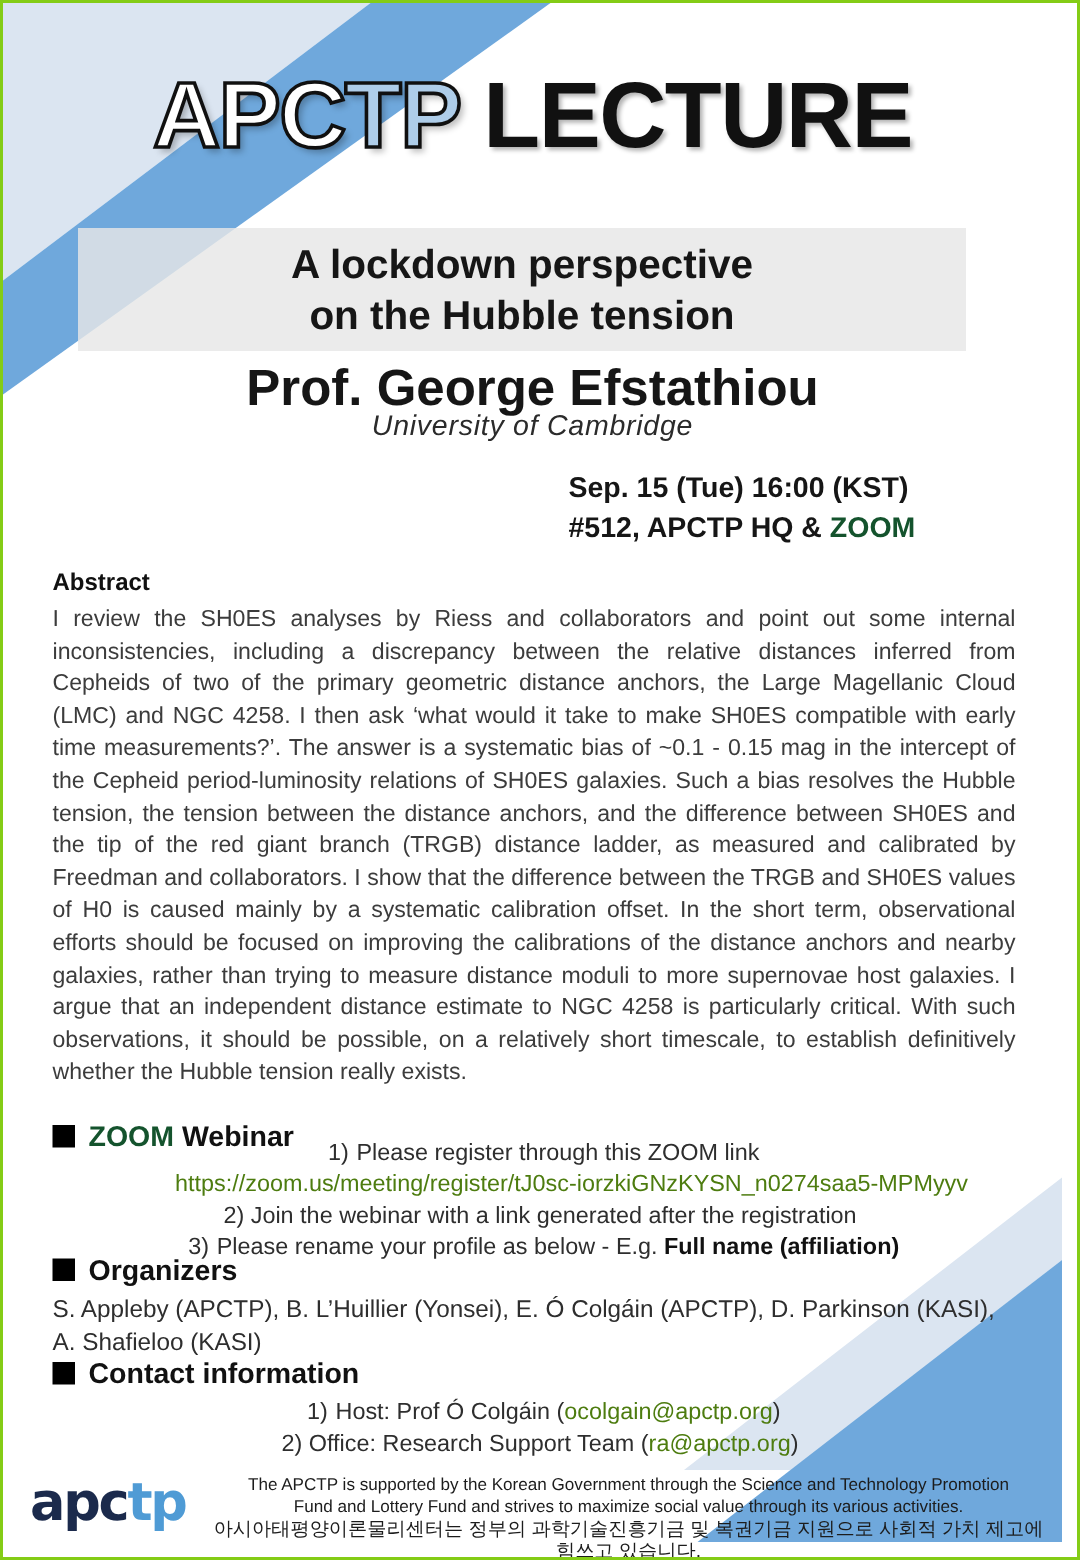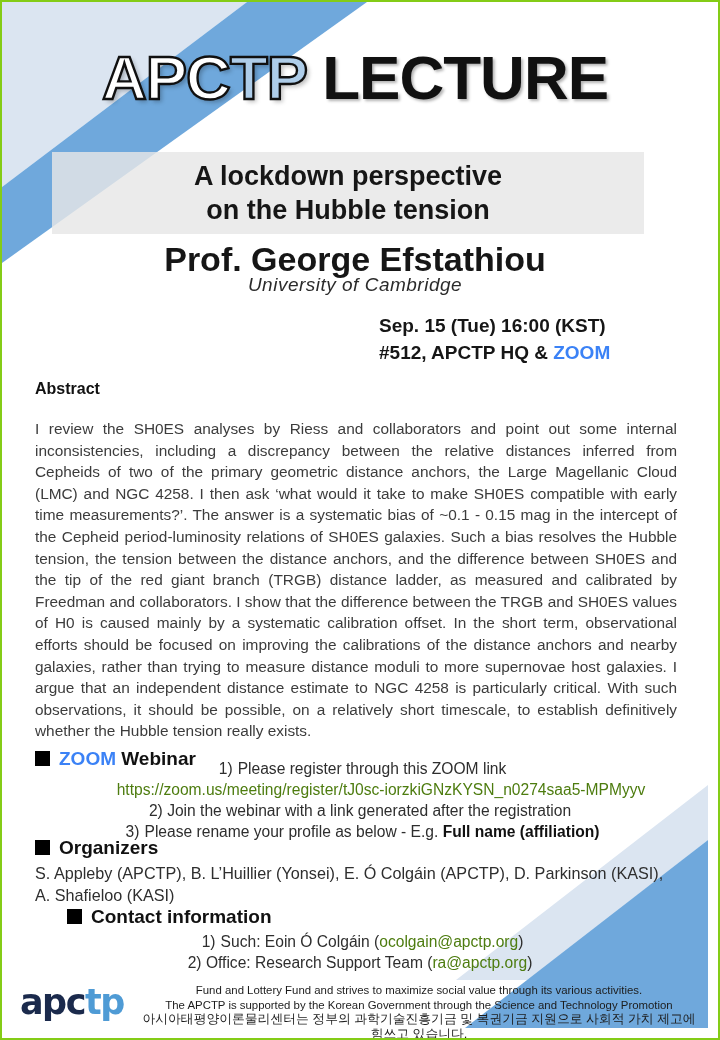--- a/index.html
+++ b/index.html
@@ -60,25 +60,25 @@
   .speaker-affil{
     left:0;top:272px;width:706px;text-align:center;
     font-style:italic;font-size:19px;color:#2b2b2b;letter-spacing:0.5px;
   }
 
   
   .event-block{
     left:377px;top:310px;
     font-weight:800;font-size:19px;line-height:27px;color:#161616;
   }
-  .green{color:#3b82f6;}
+  .green{color:#14532d;}
 
   
   .abstract-block{left:33px;top:378px;width:642px;color:#3c3c3c;}
-  .abstract-heading{font-weight:800;font-size:16px;color:#111;margin-bottom:20px;}
+  .abstract-heading{font-weight:800;font-size:16px;color:#111;margin-bottom:4px;}
   .abstract-body{
     font-size:15.4px;line-height:21.6px;text-align:justify;
   }
 
   
   .section-heading{
     font-weight:800;font-size:19px;color:#111;white-space:nowrap;
   }
   .sq{
     display:inline-block;width:15px;height:15px;background:#000;
@@ -144,26 +144,26 @@
   <div class="layer list-block" style="left:33px;top:756px;">
     <div><span class="num">1)</span><span>Please register through this ZOOM link</span></div>
     <div class="indent"><a class="lnk">https://zoom.us/meeting/register/tJ0sc-iorzkiGNzKYSN_n0274saa5-MPMyyv</a></div>
     <div><span>2)</span> <span>Join the webinar with a link generated after the registration</span></div>
     <div><span class="num">3)</span><span>Please rename your profile as below  - E.g. </span><span class="bold">Full name (affiliation)</span></div>
   </div>
 
   <div class="layer section-heading" style="left:33px;top:835px;"><span class="sq"></span><span>Organizers</span></div>
   <div class="layer org-names" style="left:33px;top:860px;">S. Appleby (APCTP), B. L’Huillier (Yonsei), E. Ó Colgáin (APCTP), D. Parkinson (KASI), A. Shafieloo (KASI)</div>
 
-  <div class="layer section-heading" style="left:33px;top:904px;margin-left:32px;"><span class="sq"></span><span>Contact information</span></div>
+  <div class="layer section-heading" style="left:33px;top:904px;"><span class="sq"></span><span>Contact information</span></div>
   <div class="layer list-block" style="left:33px;top:929px;">
-    <div><span class="num">1)</span><span>Such: Eoin Ó Colgáin (</span><a class="lnk">ocolgain@apctp.org</a><span>)</span></div>
+    <div><span class="num">1)</span><span>Host: Prof Ó Colgáin (</span><a class="lnk">ocolgain@apctp.org</a><span>)</span></div>
     <div><span>2)</span> <span>Office: Research Support Team (</span><a class="lnk">ra@apctp.org</a><span>)</span></div>
   </div>
 
   <div class="layer footer-logo"><span class="logo-navy">apc</span><span class="logo-blue">tp</span></div>
   <div class="layer footer-text">
+    <div>The APCTP is supported by the Korean Government through the Science and Technology Promotion</div>
     <div>Fund and Lottery Fund and strives to maximize social value through its various activities.</div>
-    <div>The APCTP is supported by the Korean Government through the Science and Technology Promotion</div>
     <div class="footer-kr">아시아태평양이론물리센터는 정부의 과학기술진흥기금 및 복권기금 지원으로 사회적 가치 제고에 힘쓰고 있습니다.</div>
   </div>
 
 </div>
 
 </body></html>

